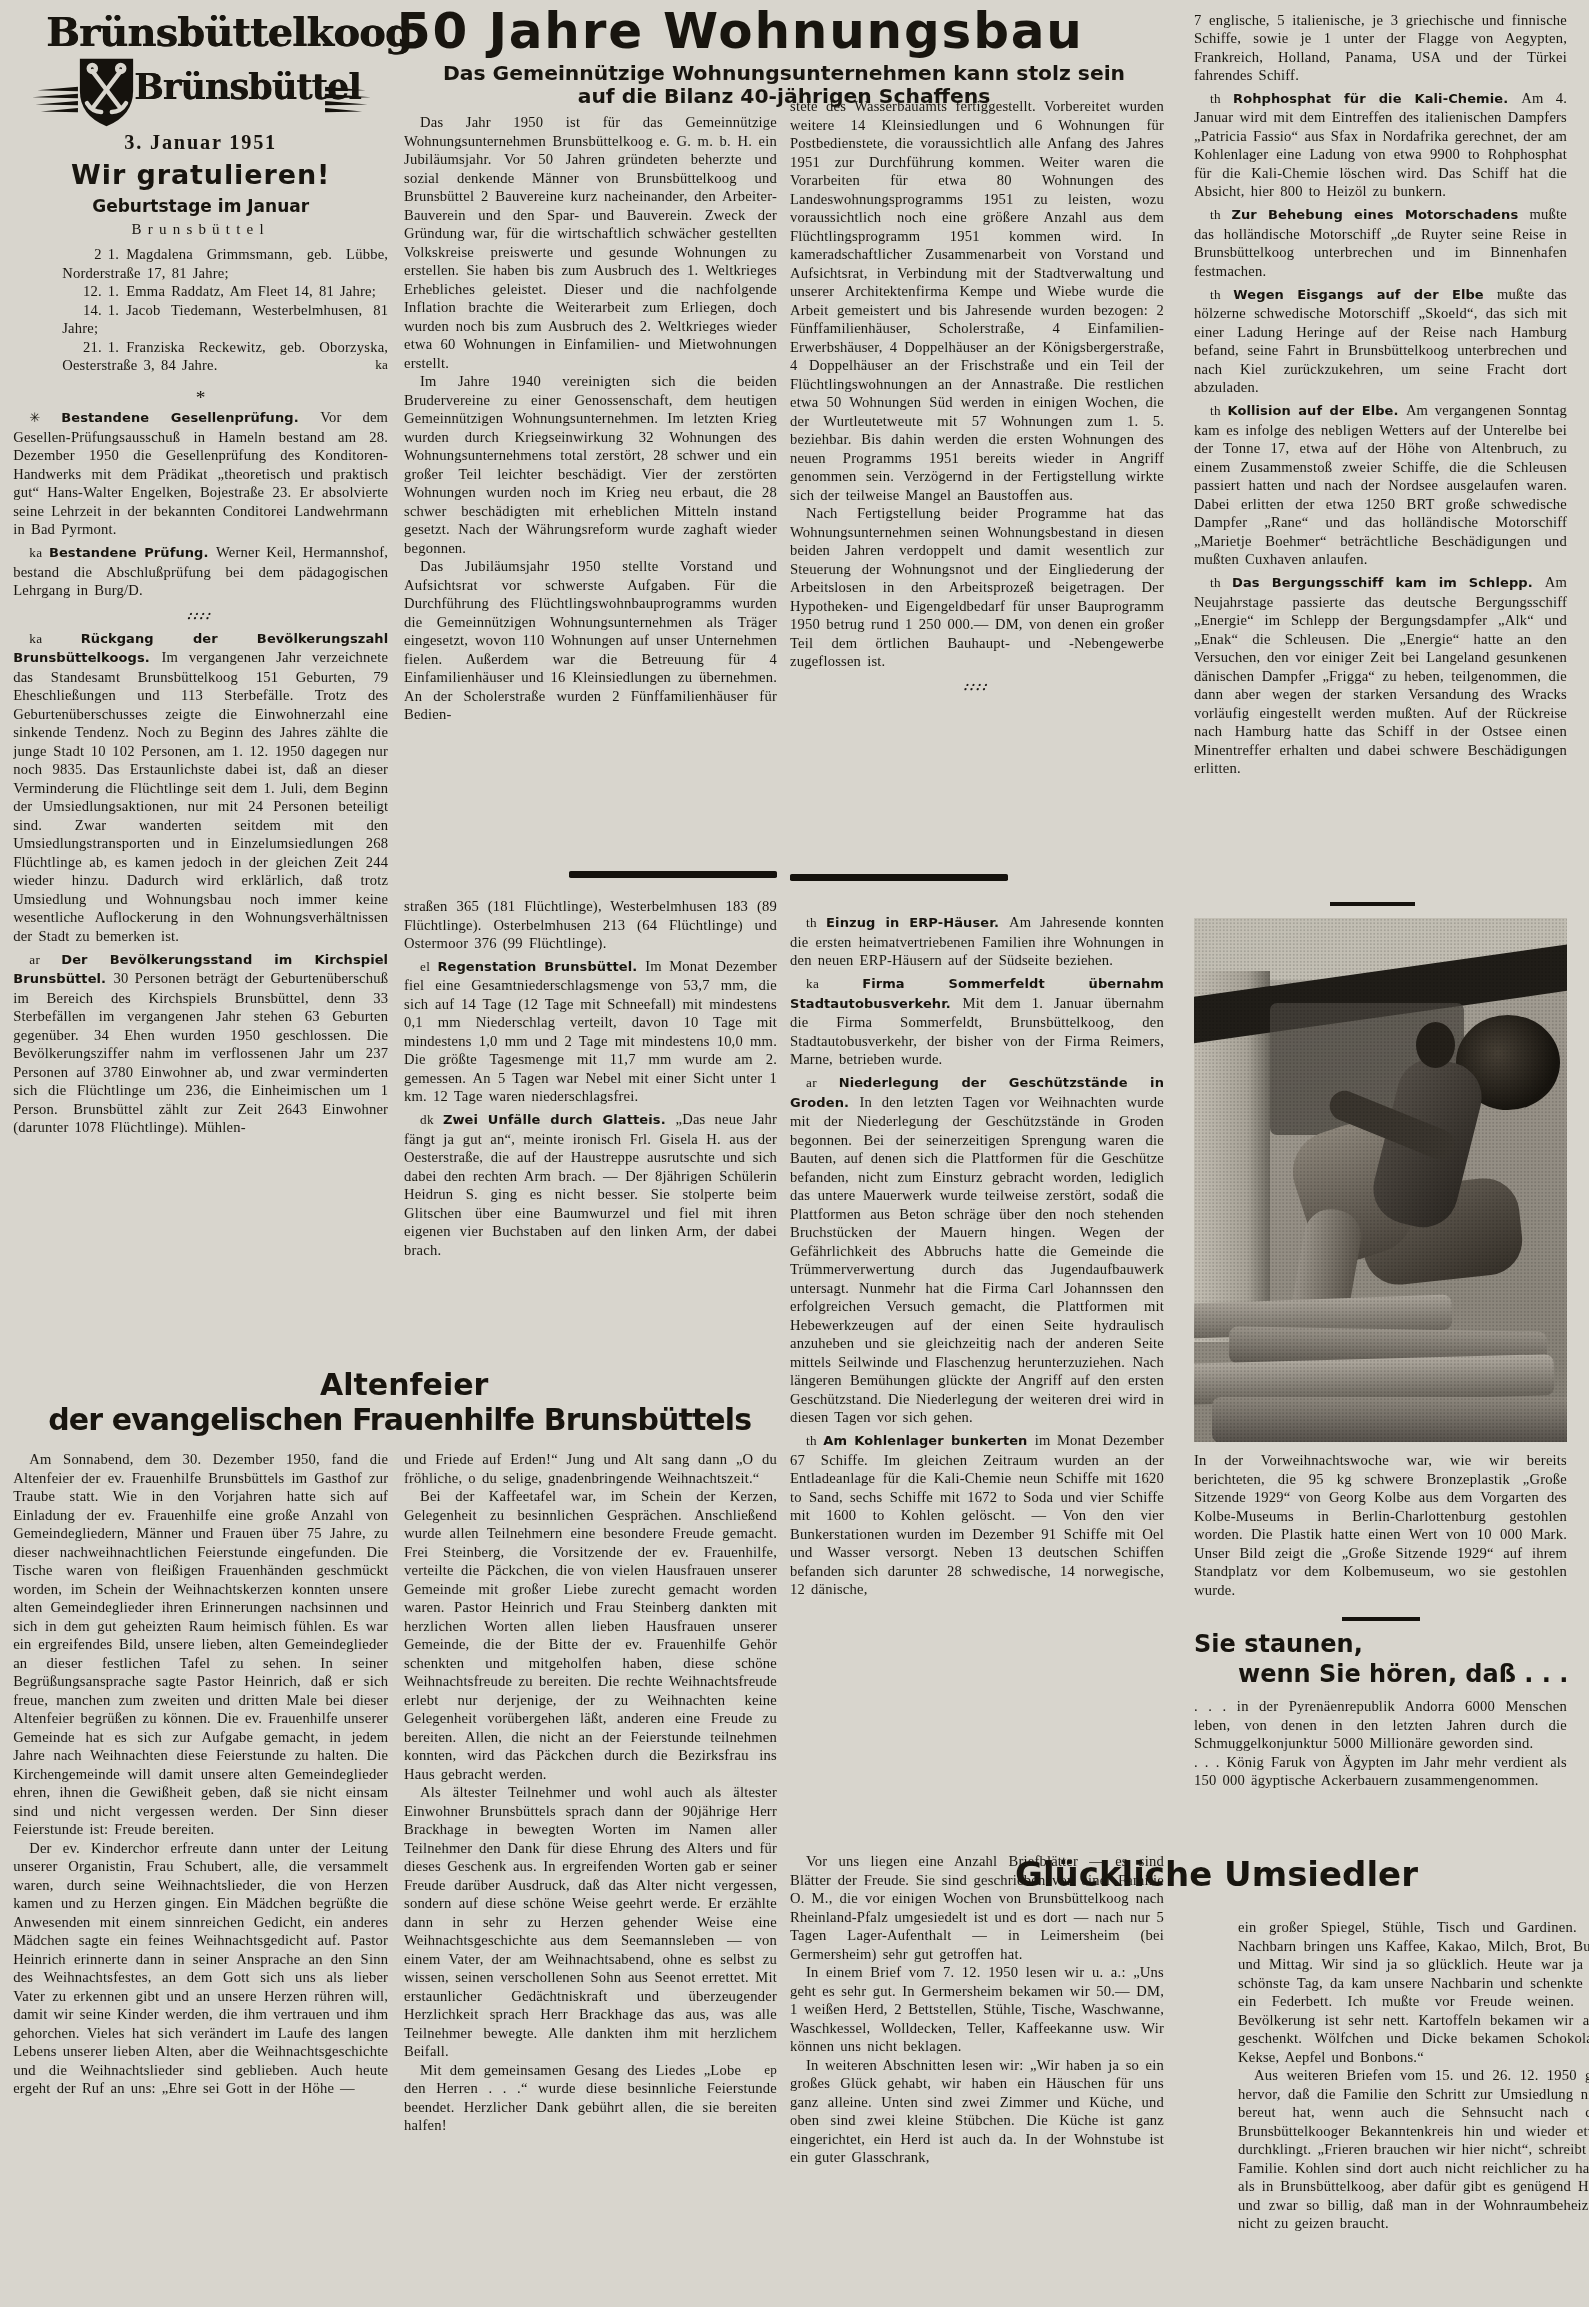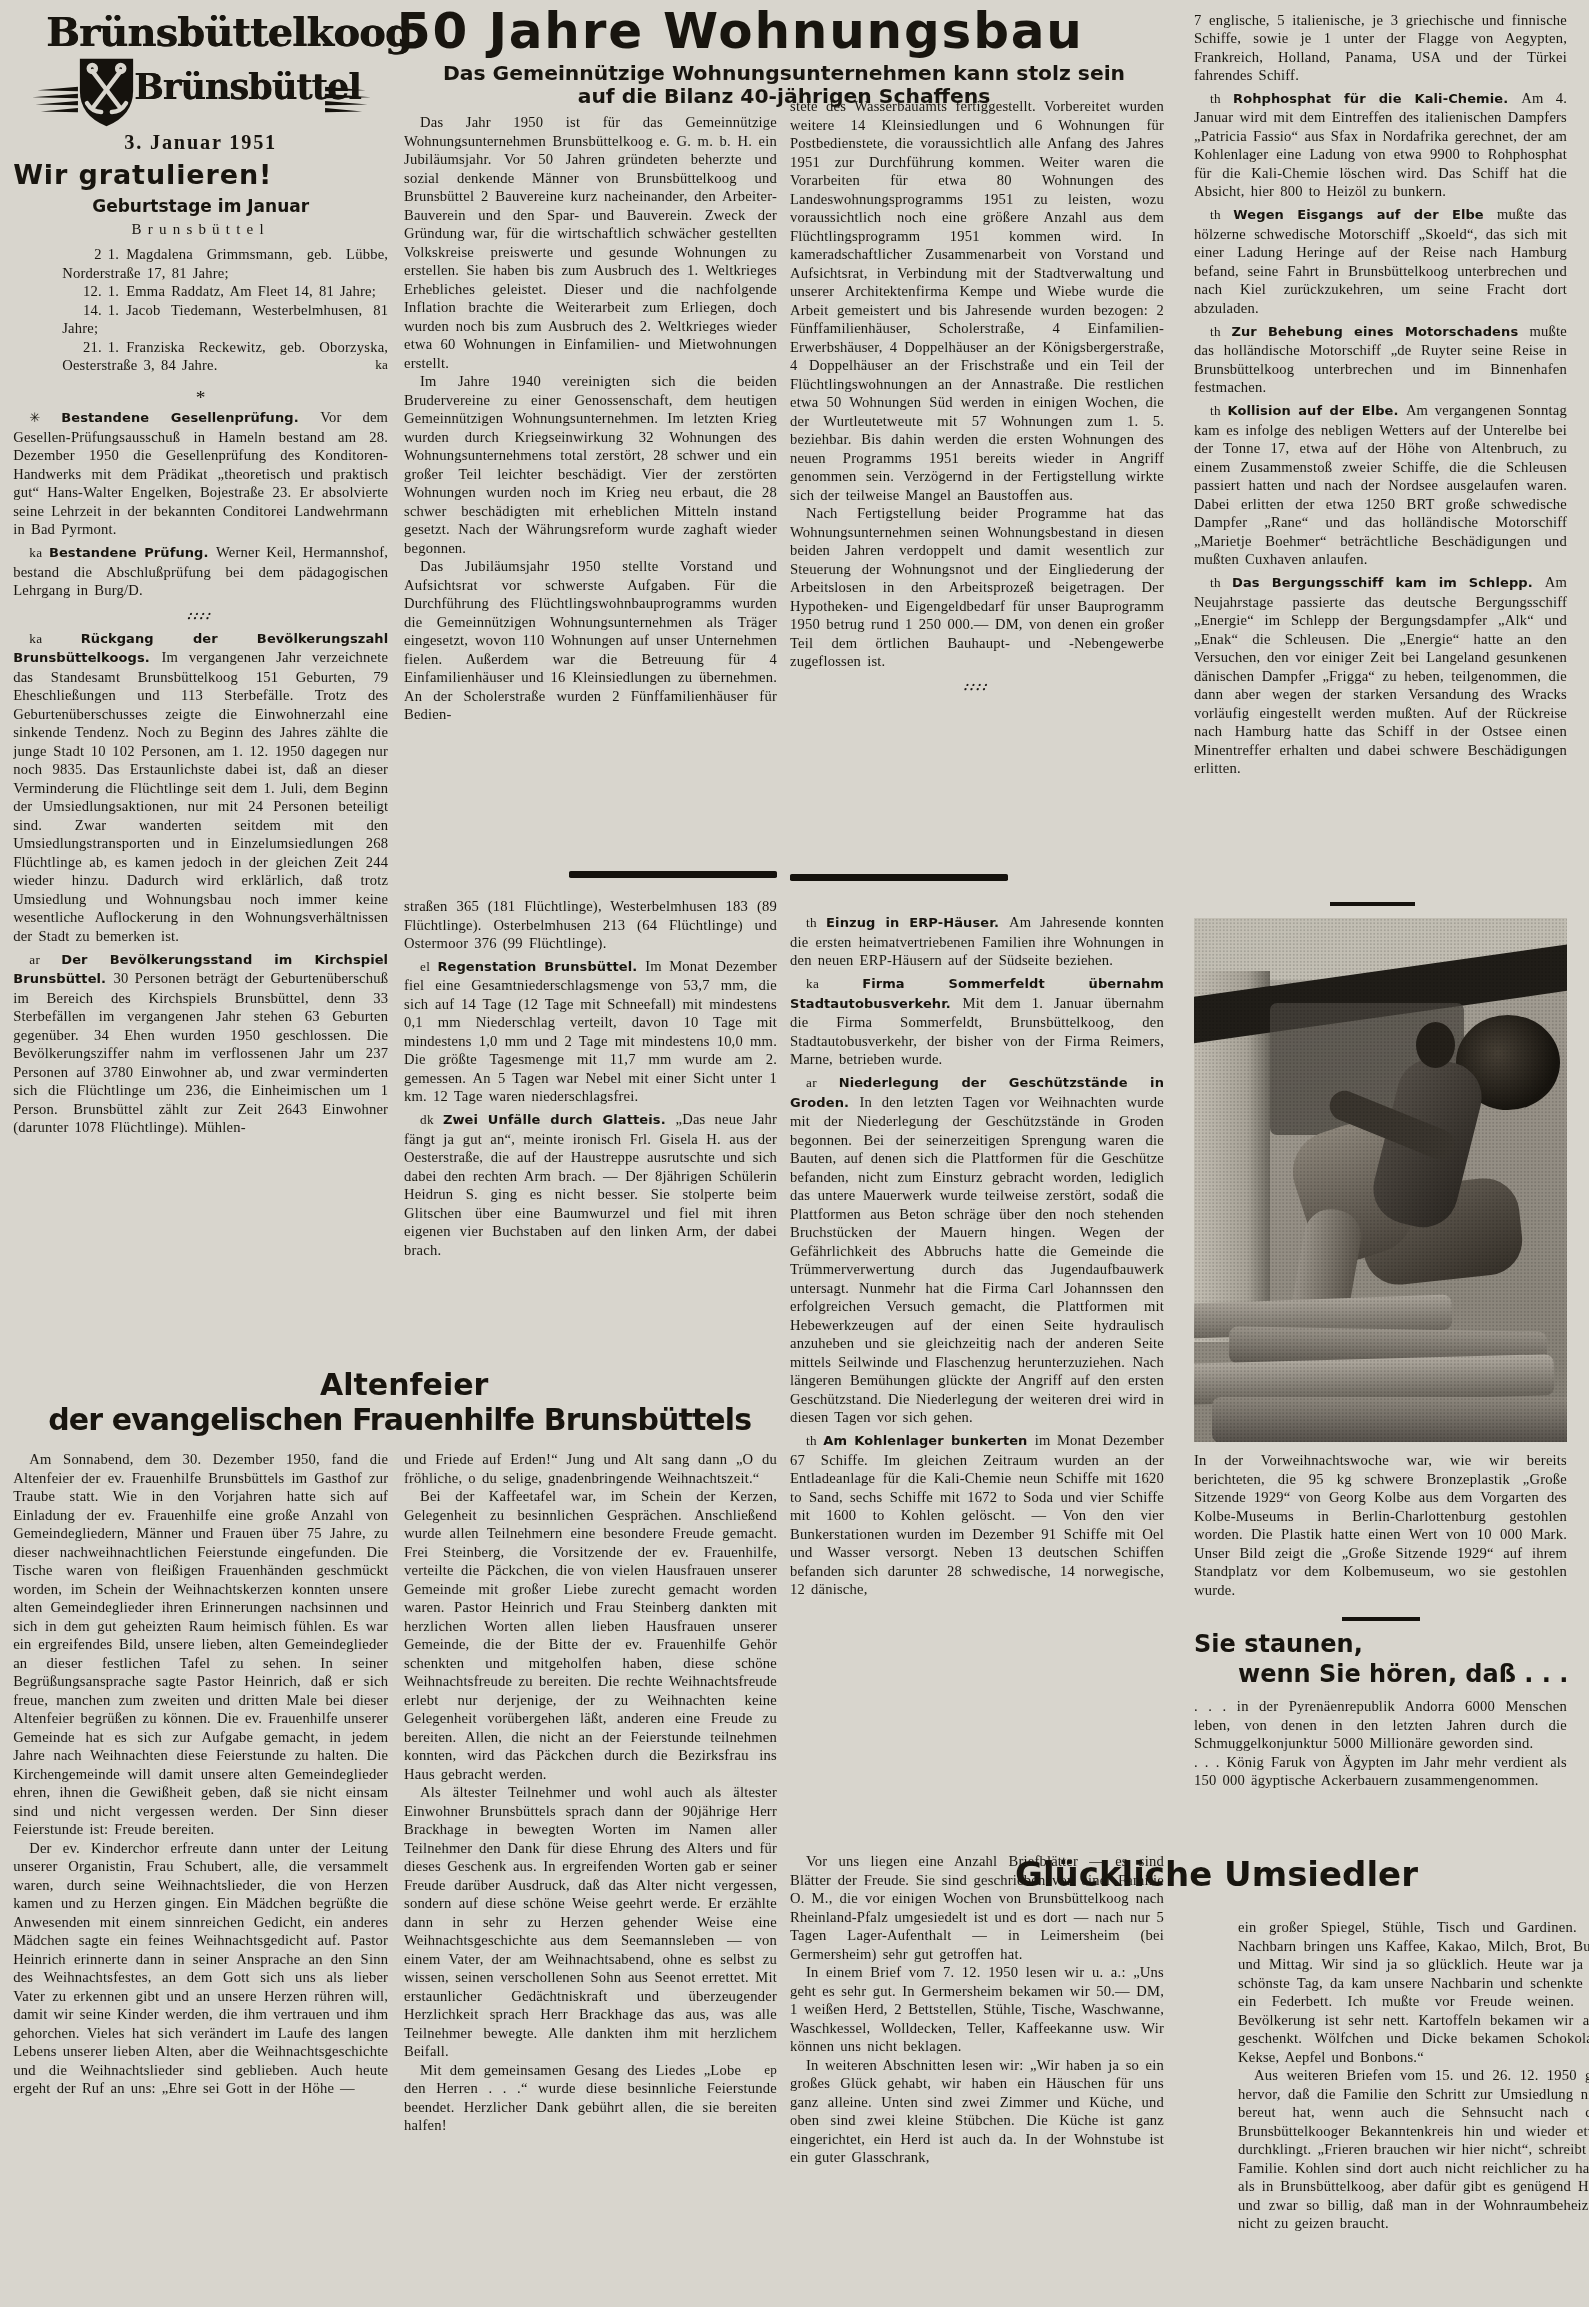--- a/index.html
+++ b/index.html
@@ -17,21 +17,21 @@
            font-size:13.2px;margin:6.2px 0 3.5px;text-indent:0;transform:skewX(-14deg);}
   .starline{text-align:center;font-size:19.4px;line-height:19.4px;margin:5.3px 0 3.5px;text-indent:0;}
   .rule{background:#15120d;border-radius:1.8px;}
   
   .fraktur{font-family:"DejaVu Serif",serif;font-weight:700;text-shadow:0.5px 0 currentColor;}
   #mast1{left:46px;top:10.6px;font-size:40px;line-height:42px;letter-spacing:-0.9px;}
   #mast2{left:134px;top:67px;font-size:35px;line-height:39px;letter-spacing:-0.9px;}
   #date{left:13.2px;top:131px;width:375px;text-align:center;font-weight:700;font-size:20.3px;letter-spacing:1.8px;}
   
   .sans{font-family:"DejaVu Sans",sans-serif;font-weight:700;text-align:center;}
-  #gratulieren{left:13.2px;top:159px;width:375px;text-align:left;font-size:27px;letter-spacing:0.9px;}
+  #gratulieren{left:13.2px;top:159px;width:375px;text-align:center;font-size:27px;letter-spacing:0.9px;}
   #geburtstage{left:13.2px;top:196px;width:375px;text-align:center;font-size:17px;}
   #ortname{left:13.2px;top:221px;width:375px;text-align:center;font-size:15px;letter-spacing:6.2px;}
   .bday{margin:0;padding-left:49px;text-indent:-49px;}
   .bd{display:inline-block;width:41px;text-align:right;padding-right:7px;text-indent:0;}
   
   #h50{left:396px;top:5.3px;width:764px;text-align:left;font-size:50px;line-height:53px;letter-spacing:1.8px;}
   #h50s1{left:402px;top:62px;width:764px;text-align:center;font-size:20.3px;line-height:23px;}
   #h50s2{left:402px;top:85px;width:764px;text-align:center;font-size:20.3px;line-height:23px;}
   
   #alth1{left:320px;top:1367px;font-size:30px;letter-spacing:0;}
@@ -152,22 +152,22 @@
 <div class="abs bodytext" style="left:790px;top:909px;width:374px;height:922px;">
     <p class="item"><span class="pfx">th </span><b class="lead">Einzug in ERP-Häuser. </b>Am Jahresende konnten die ersten heimatvertriebenen Familien ihre Wohnungen in den neuen ERP-Häusern auf der Südseite beziehen.</p>
     <p class="item"><span class="pfx">ka </span><b class="lead">Firma Sommerfeldt übernahm Stadtautobusverkehr. </b>Mit dem 1. Januar übernahm die Firma Sommerfeldt, Brunsbüttelkoog, den Stadtautobusverkehr, der bisher von der Firma Reimers, Marne, betrieben wurde.</p>
     <p class="item"><span class="pfx">ar </span><b class="lead">Niederlegung der Geschützstände in Groden. </b>In den letzten Tagen vor Weihnachten wurde mit der Niederlegung der Geschützstände in Groden begonnen. Bei der seinerzeitigen Sprengung waren die Bauten, auf denen sich die Plattformen für die Geschütze befanden, nicht zum Einsturz gebracht worden, lediglich das untere Mauerwerk wurde teilweise zerstört, sodaß die Plattformen aus Beton schräge über den noch stehenden Bruchstücken der Mauern hingen. Wegen der Gefährlichkeit des Abbruchs hatte die Gemeinde die Trümmerverwertung durch das Jugendaufbauwerk untersagt. Nunmehr hat die Firma Carl Johannssen den erfolgreichen Versuch gemacht, die Plattformen mit Hebewerkzeugen auf der einen Seite hydraulisch anzuheben und sie gleichzeitig nach der anderen Seite mittels Seilwinde und Flaschenzug herunterzuziehen. Nach längeren Bemühungen glückte der Angriff auf den ersten Geschützstand. Die Niederlegung der weiteren drei wird in diesen Tagen vor sich gehen.</p>
     <p class="item"><span class="pfx">th </span><b class="lead">Am Kohlenlager bunkerten </b>im Monat Dezember 67 Schiffe. Im gleichen Zeitraum wurden an der Entladeanlage für die Kali-Chemie neun Schiffe mit 1620 to Sand, sechs Schiffe mit 1672 to Soda und vier Schiffe mit 1600 to Kohlen gelöscht. — Von den vier Bunkerstationen wurden im Dezember 91 Schiffe mit Oel und Wasser versorgt. Neben 13 deutschen Schiffen befanden sich darunter 28 schwedische, 14 norwegische, 12 dänische,</p>
   </div>
 
 <div class="abs bodytext" style="left:1194px;top:10.6px;width:373px;height:879px;">
     <p class="noindent ">7 englische, 5 italienische, je 3 griechische und finnische Schiffe, sowie je 1 unter der Flagge von Aegypten, Frankreich, Holland, Panama, USA und der Türkei fahrendes Schiff.</p>
     <p class="item"><span class="pfx">th </span><b class="lead">Rohphosphat für die Kali-Chemie. </b>Am 4. Januar wird mit dem Eintreffen des italienischen Dampfers „Patricia Fassio“ aus Sfax in Nordafrika gerechnet, der am Kohlenlager eine Ladung von etwa 9900 to Rohphosphat für die Kali-Chemie löschen wird. Das Schiff hat die Absicht, hier 800 to Heizöl zu bunkern.</p>
+    <p class="item"><span class="pfx">th </span><b class="lead">Zur Behebung eines Motorschadens </b>mußte das holländische Motorschiff „de Ruyter seine Reise in Brunsbüttelkoog unterbrechen und im Binnenhafen festmachen.</p>
     <p class="item"><span class="pfx">th </span><b class="lead">Wegen Eisgangs auf der Elbe </b>mußte das hölzerne schwedische Motorschiff „Skoeld“, das sich mit einer Ladung Heringe auf der Reise nach Hamburg befand, seine Fahrt in Brunsbüttelkoog unterbrechen und nach Kiel zurückzukehren, um seine Fracht dort abzuladen.</p>
-    <p class="item"><span class="pfx">th </span><b class="lead">Zur Behebung eines Motorschadens </b>mußte das holländische Motorschiff „de Ruyter seine Reise in Brunsbüttelkoog unterbrechen und im Binnenhafen festmachen.</p>
     <p class="item"><span class="pfx">th </span><b class="lead">Kollision auf der Elbe. </b>Am vergangenen Sonntag kam es infolge des nebligen Wetters auf der Unterelbe bei der Tonne 17, etwa auf der Höhe von Altenbruch, zu einem Zusammenstoß zweier Schiffe, die die Schleusen passiert hatten und nach der Nordsee ausgelaufen waren. Dabei erlitten der etwa 1250 BRT große schwedische Dampfer „Rane“ und das holländische Motorschiff „Marietje Boehmer“ beträchtliche Beschädigungen und mußten Cuxhaven anlaufen.</p>
     <p class="item"><span class="pfx">th </span><b class="lead">Das Bergungsschiff kam im Schlepp. </b>Am Neujahrstage passierte das deutsche Bergungsschiff „Energie“ im Schlepp der Bergungsdampfer „Alk“ und „Enak“ die Schleusen. Die „Energie“ hatte an den Versuchen, den vor einiger Zeit bei Langeland gesunkenen dänischen Dampfer „Frigga“ zu heben, teilgenommen, die dann aber wegen der starken Versandung des Wracks vorläufig eingestellt werden mußten. Auf der Rückreise nach Hamburg hatte das Schiff in der Ostsee einen Minentreffer erhalten und dabei schwere Beschädigungen erlitten.</p>
   </div>
 <div class="abs smallrule" style="left:1330px;top:902px;width:85px;"></div>
 
 <div class="abs" id="photo">
   <div class="wallhi"></div>
     <div class="post"></div>
     <div class="beam"></div>
   <div class="shadowwall"></div>

